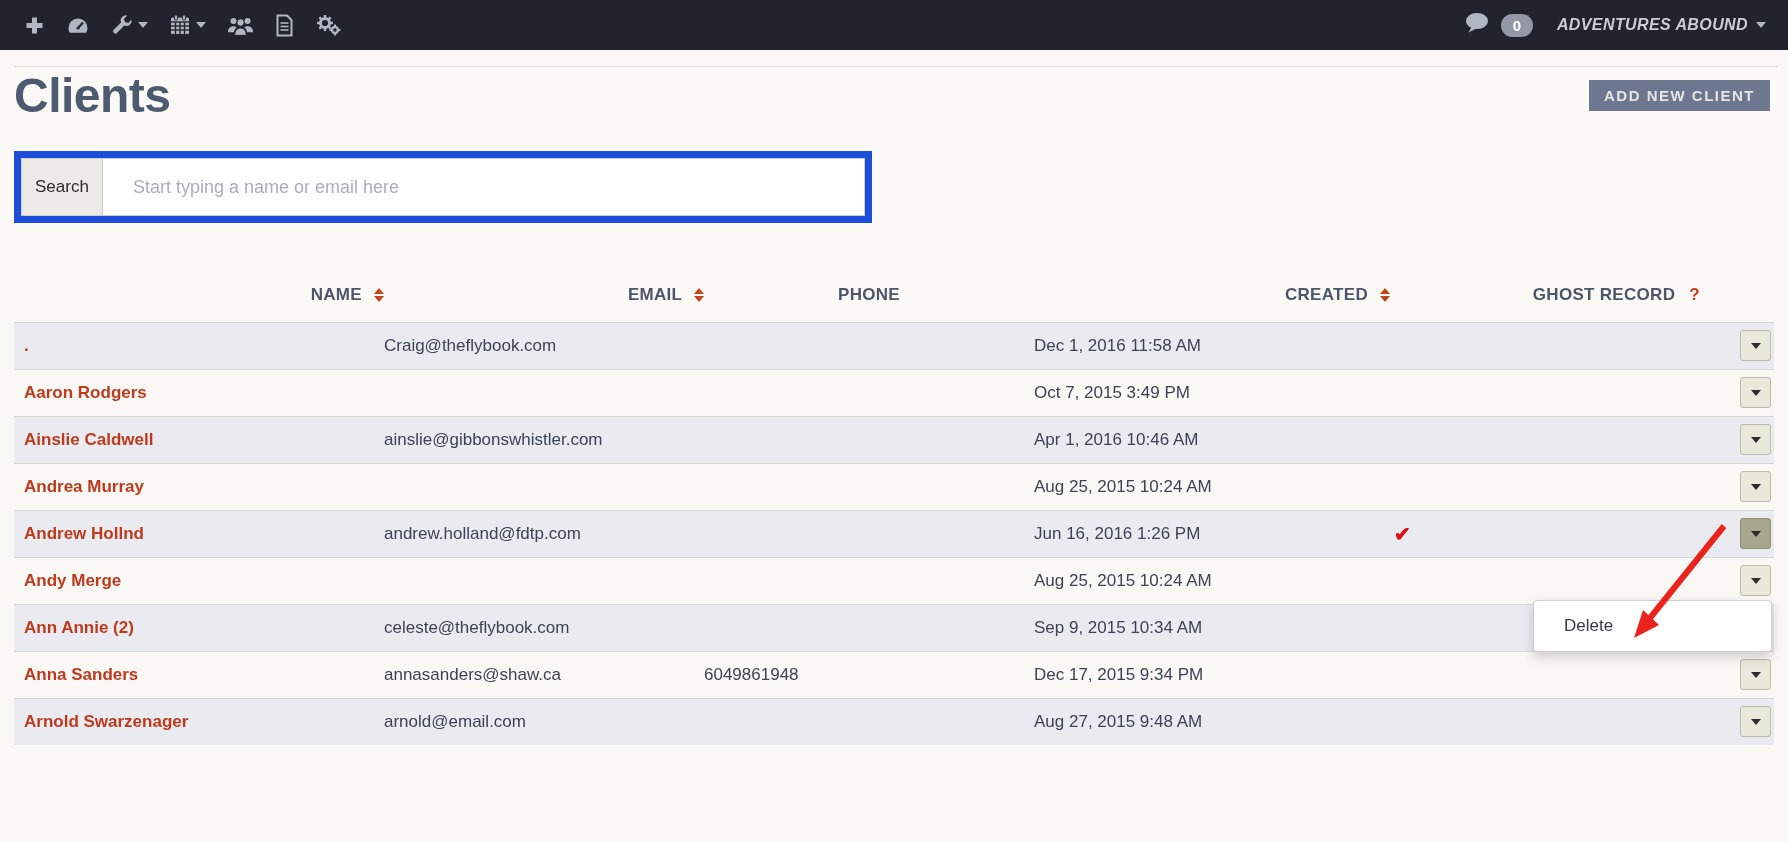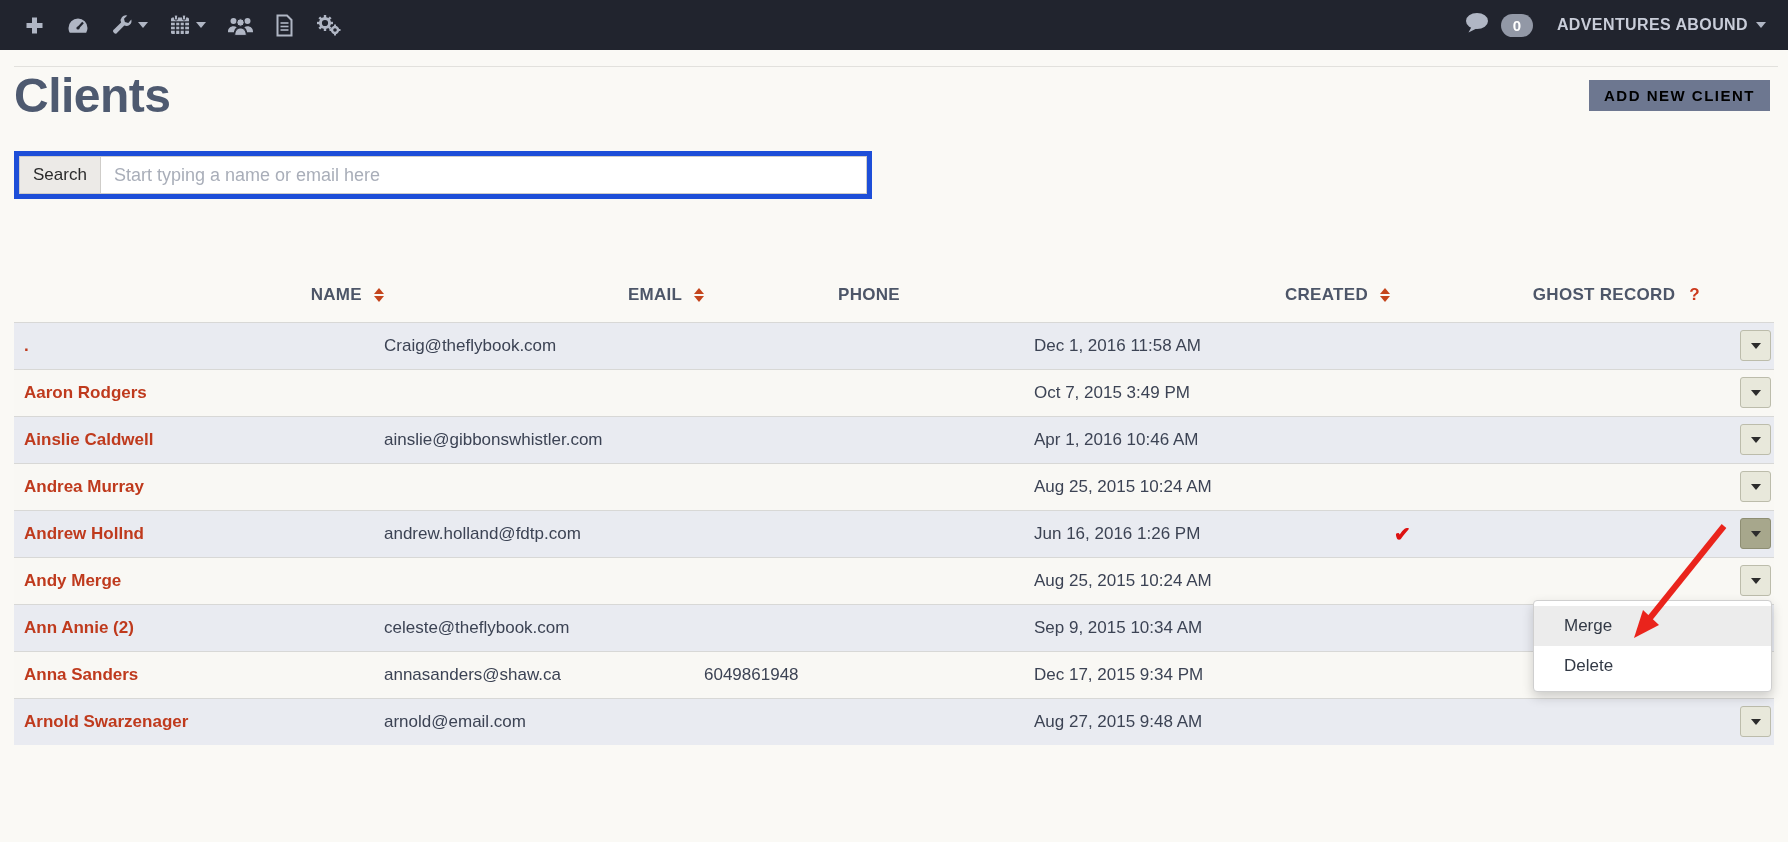--- a/index.html
+++ b/index.html
@@ -17,49 +17,49 @@
     background:#21242e; display:flex; align-items:center; padding:0 22px;
   }
   .nav-icons { display:flex; align-items:center; gap:17px; }
   .nav-item { display:flex; align-items:center; gap:5px; cursor:pointer; padding:4px 2px; }
   .caret-dn { width:0; height:0; border-left:5px solid transparent; border-right:5px solid transparent; border-top:6px solid #b0b6c4; display:inline-block; }
   .nav-right { margin-left:auto; display:flex; align-items:center; gap:10px; }
   .badge-pill {
     background:#9298a6; color:#fff; font-weight:bold; font-size:15px;
     border-radius:12px; padding:3px 10px; min-width:32px; text-align:center;
   }
-  .account { display:flex; align-items:center; gap:8px; margin-left:14px; cursor:pointer; }
+  .account { display:flex; align-items:center; gap:8px; margin-left:14px; cursor:pointer;font-style:italic; }
   .account-name { color:#c9cdd9; font-weight:bold; font-size:16px; letter-spacing:.4px; }
 
   
   .top-rule { position:absolute; top:66px; left:14px; right:10px; border-top:1px solid #e2e1dd; }
   .page-title { position:absolute; top:68px; left:14px; font-size:48px; font-weight:bold; color:#4e5a70; letter-spacing:-.5px; }
   .add-client-btn {
     position:absolute; top:80px; right:18px;
-    background:#6d7790; color:#000000; border:none; cursor:pointer;
+    background:#6d7790; color:#e5e5e5; border:none; cursor:pointer;
     font-family:"Liberation Sans", sans-serif;
     font-size:15px; font-weight:bold; letter-spacing:1.5px;
     padding:7px 15px;
   }
 
   
   .search-annotation {
-    position:absolute; top:151px; left:14px; width:858px; height:48px;
-    border:5px solid #1d4ed8; z-index:30; background:transparent;
+    position:absolute; top:151px; left:14px; width:858px; height:72px;
+    border:7px solid #1d4ed8; z-index:30; background:transparent;
   }
   .search-group { position:absolute; inset:0; display:flex; }
   .search-addon {
     background:#eceae7; border:1px solid #cfcdc9; border-right:none;
     display:flex; align-items:center; padding:0 13px;
     font-size:17px; color:#2b2b2b;
   }
   .search-input {
     flex:1; border:1px solid #cfcdc9; background:#fff;
     font-family:"Liberation Sans", sans-serif; font-size:18px; color:#333;
-    padding:0 13px; outline:none;
+    padding:0 30px; outline:none;
   }
   .search-input::placeholder { color:#a9aeb9; opacity:1; }
 
   
   table.clients {
     position:absolute; top:268px; left:14px; width:1760px;
     border-collapse:collapse; table-layout:fixed;
   }
   col.c1{width:370px;} col.c2{width:320px;} col.c3{width:330px;}
   col.c4{width:356px;} col.c5{width:310px;} col.c6{width:74px;}
@@ -349,20 +349,19 @@
       <td>Aug 27, 2015 9:48 AM</td>
       <td class="gh"><span class="check"></span></td>
       <td class="act"><button class="dd-btn">
             <span class="caret-dn"></span>
           </button></td>
     </tr>
   </tbody>
 </table>
 
 <div class="ctx-menu">
-  <div class="ctx-item hl">Merge</div>
   <div class="ctx-item">Delete</div>
 </div>
 
 <svg class="arrow-overlay" width="1788" height="842" viewBox="0 0 1788 842">
   <line x1="1724" y1="526" x2="1650" y2="618" stroke="#ea241c" stroke-width="6"></line>
   <polygon points="1634,638 1659,625 1643,610" fill="#ea241c"></polygon>
 </svg>
 
 </body></html>

